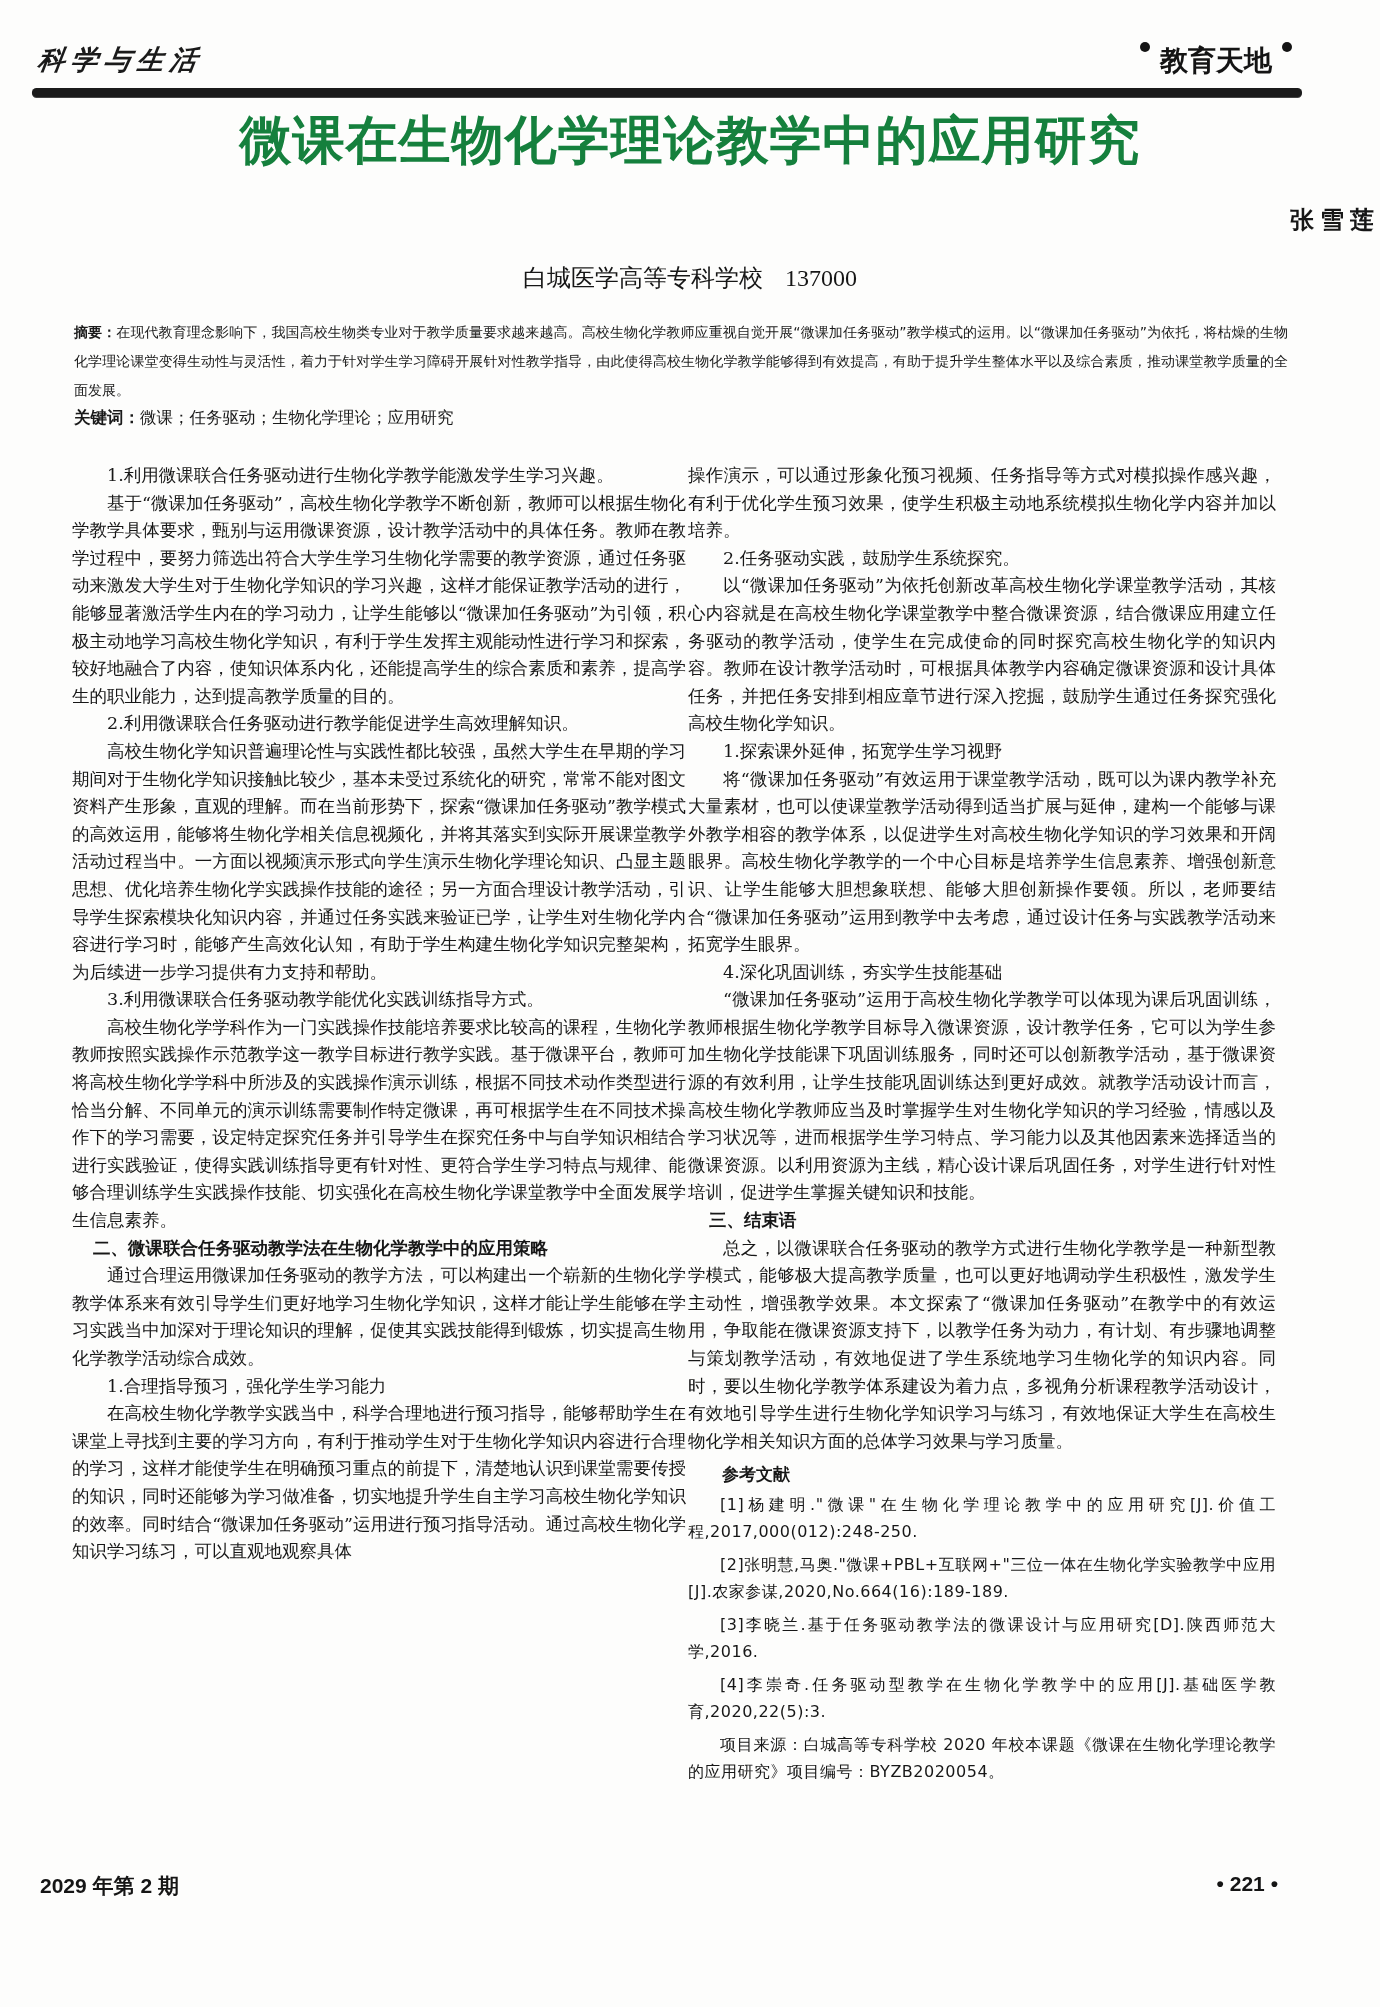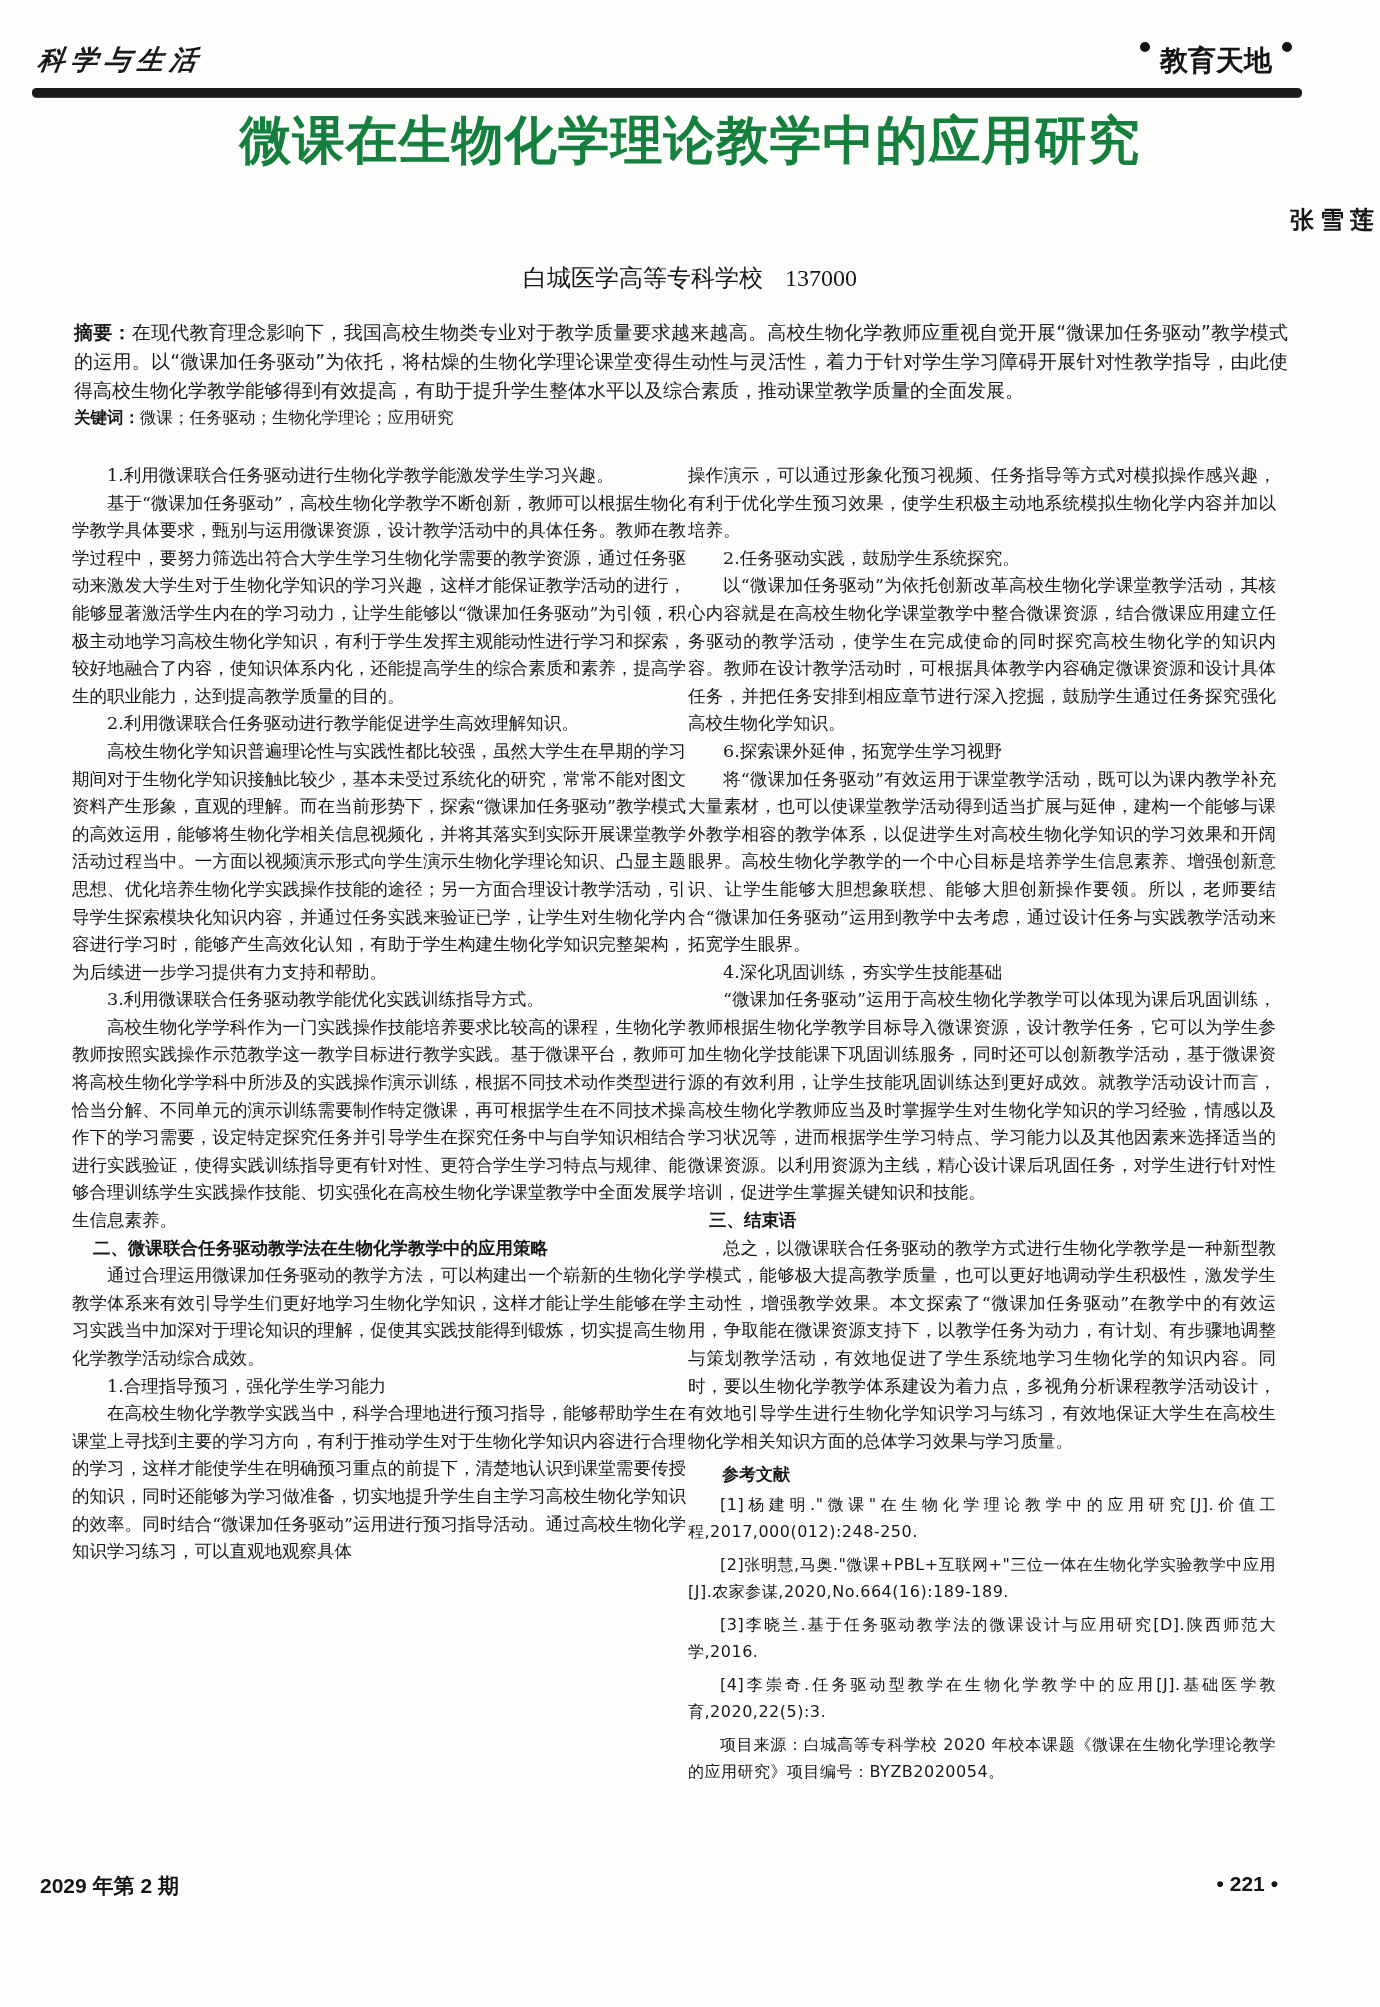--- a/index.html
+++ b/index.html
@@ -43,21 +43,21 @@
   .affiliation {
     position: absolute; left: 0; right: 0; top: 262px; text-align: center;
     font-family: "DejaVu Sans", sans-serif;
     font-size: 24px; color: #161616;
   }
   .affiliation .zip { font-family: "Liberation Serif", serif; margin-left: 22px; }
 
   
   .abstract {
     position: absolute; left: 74px; right: 92px; top: 318px;
-    font-family: "DejaVu Sans", sans-serif; font-size: 19px; line-height: 29px;
+    font-family: "DejaVu Sans", sans-serif; font-size: 14px; line-height: 29px;
     text-indent: 0; text-align: justify; color: #1a1a1a;
   }
   .abstract .label, .keywords .label { font-weight: bold; }
   .keywords {
     position: absolute; left: 74px; right: 108px; top: 407px;
     font-family: "DejaVu Sans", sans-serif; font-size: 16.5px; color: #1a1a1a;
   }
 
   
   .col {
@@ -133,21 +133,21 @@
     <p class="sec-h">二、微课联合任务驱动教学法在生物化学教学中的应用策略</p>
     <p>通过合理运用微课加任务驱动的教学方法，可以构建出一个崭新的生物化学教学体系来有效引导学生们更好地学习生物化学知识，这样才能让学生能够在学习实践当中加深对于理论知识的理解，促使其实践技能得到锻炼，切实提高生物化学教学活动综合成效。</p>
     <p class="sub-h">1.合理指导预习，强化学生学习能力</p>
     <p>在高校生物化学教学实践当中，科学合理地进行预习指导，能够帮助学生在课堂上寻找到主要的学习方向，有利于推动学生对于生物化学知识内容进行合理的学习，这样才能使学生在明确预习重点的前提下，清楚地认识到课堂需要传授的知识，同时还能够为学习做准备，切实地提升学生自主学习高校生物化学知识的效率。同时结合“微课加任务驱动”运用进行预习指导活动。通过高校生物化学知识学习练习，可以直观地观察具体</p>
   </div>
 
   <div class="col right">
     <p class="noindent">操作演示，可以通过形象化预习视频、任务指导等方式对模拟操作感兴趣，有利于优化学生预习效果，使学生积极主动地系统模拟生物化学内容并加以培养。</p>
     <p class="sub-h">2.任务驱动实践，鼓励学生系统探究。</p>
     <p>以“微课加任务驱动”为依托创新改革高校生物化学课堂教学活动，其核心内容就是在高校生物化学课堂教学中整合微课资源，结合微课应用建立任务驱动的教学活动，使学生在完成使命的同时探究高校生物化学的知识内容。教师在设计教学活动时，可根据具体教学内容确定微课资源和设计具体任务，并把任务安排到相应章节进行深入挖掘，鼓励学生通过任务探究强化高校生物化学知识。</p>
-    <p class="sub-h">6.探索课外延伸，拓宽学生学习视野</p>
+    <p class="sub-h">1.探索课外延伸，拓宽学生学习视野</p>
     <p>将“微课加任务驱动”有效运用于课堂教学活动，既可以为课内教学补充大量素材，也可以使课堂教学活动得到适当扩展与延伸，建构一个能够与课外教学相容的教学体系，以促进学生对高校生物化学知识的学习效果和开阔眼界。高校生物化学教学的一个中心目标是培养学生信息素养、增强创新意识、让学生能够大胆想象联想、能够大胆创新操作要领。所以，老师要结合“微课加任务驱动”运用到教学中去考虑，通过设计任务与实践教学活动来拓宽学生眼界。</p>
     <p class="sub-h">4.深化巩固训练，夯实学生技能基础</p>
     <p>“微课加任务驱动”运用于高校生物化学教学可以体现为课后巩固训练，教师根据生物化学教学目标导入微课资源，设计教学任务，它可以为学生参加生物化学技能课下巩固训练服务，同时还可以创新教学活动，基于微课资源的有效利用，让学生技能巩固训练达到更好成效。就教学活动设计而言，高校生物化学教师应当及时掌握学生对生物化学知识的学习经验，情感以及学习状况等，进而根据学生学习特点、学习能力以及其他因素来选择适当的微课资源。以利用资源为主线，精心设计课后巩固任务，对学生进行针对性培训，促进学生掌握关键知识和技能。</p>
     <p class="sec-h">三、结束语</p>
     <p>总之，以微课联合任务驱动的教学方式进行生物化学教学是一种新型教学模式，能够极大提高教学质量，也可以更好地调动学生积极性，激发学生主动性，增强教学效果。本文探索了“微课加任务驱动”在教学中的有效运用，争取能在微课资源支持下，以教学任务为动力，有计划、有步骤地调整与策划教学活动，有效地促进了学生系统地学习生物化学的知识内容。同时，要以生物化学教学体系建设为着力点，多视角分析课程教学活动设计，有效地引导学生进行生物化学知识学习与练习，有效地保证大学生在高校生物化学相关知识方面的总体学习效果与学习质量。</p>
     <p class="ref-h">参考文献</p>
     <p class="ref">[1]杨建明."微课"在生物化学理论教学中的应用研究[J].价值工程,2017,000(012):248-250.</p>
     <p class="ref">[2]张明慧,马奥."微课+PBL+互联网+"三位一体在生物化学实验教学中应用[J].农家参谋,2020,No.664(16):189-189.</p>
     <p class="ref">[3]李晓兰.基于任务驱动教学法的微课设计与应用研究[D].陕西师范大学,2016.</p>
     <p class="ref">[4]李崇奇.任务驱动型教学在生物化学教学中的应用[J].基础医学教育,2020,22(5):3.</p>

